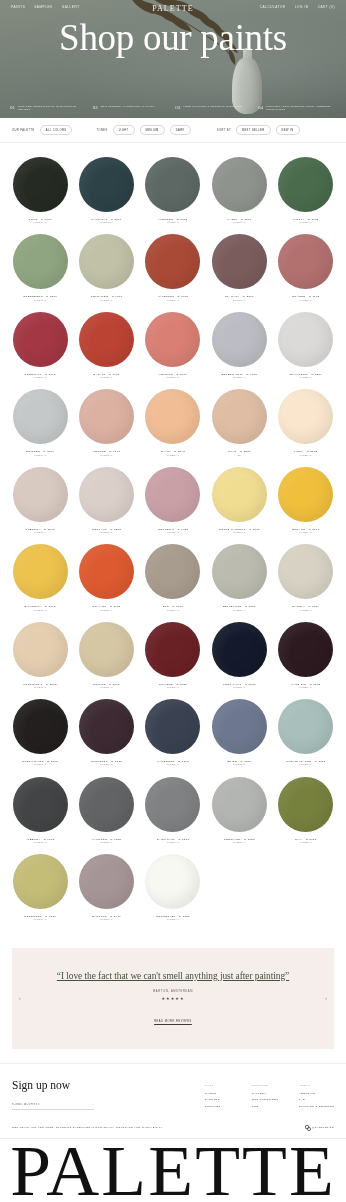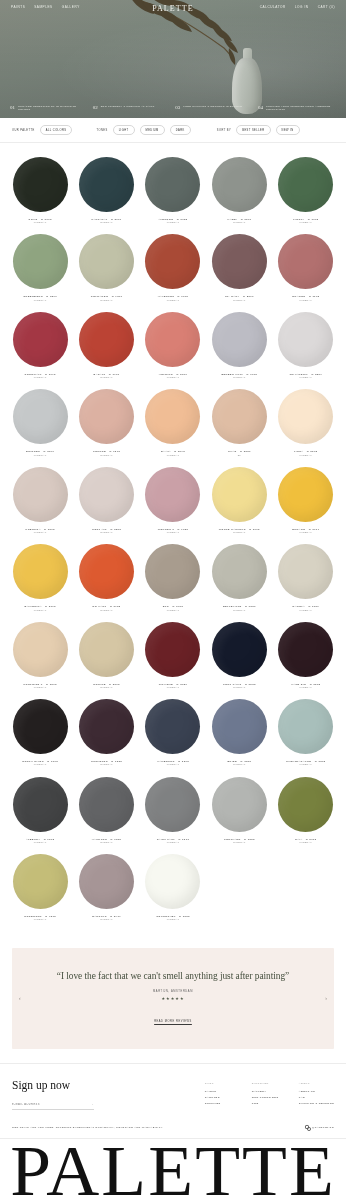--- a/index.html
+++ b/index.html
@@ -97,32 +97,32 @@
   .sw-sub { font-size:2.3px; letter-spacing:.35px; text-transform:uppercase; color:#8a8a8a; line-height:1.4; text-align:center;}
 
   
   .testi-wrap { padding:14px 12px; }
   .testi {
     background:#f6eeea; border-radius:1px;
     padding:22px 26px 26px 26px; position:relative; text-align:center;
   }
   .testi-quote {
     font-family:"Liberation Serif", serif; font-size:9.4px; line-height:1.45;
-    color:#46503f; letter-spacing:-.05px;
+    color:#46503f; letter-spacing:-.05px;text-decoration:underline;
   }
   .testi-author { margin-top:7px; font-size:2.6px; letter-spacing:.6px; text-transform:uppercase; color:#5b5b5b; }
   .stars { margin-top:3px; font-size:4px; letter-spacing:1px; color:#46503f; }
   .testi-link { margin-top:19px; font-size:2.6px; letter-spacing:.55px; text-transform:uppercase; color:#3a3a3a; text-decoration:underline; text-underline-offset:1.5px;}
   .arrow { position:absolute; top:50%; transform:translateY(-50%); font-size:5px; color:#8a857f; }
   .arrow.left { left:7px; }
   .arrow.right { right:7px; }
 
   
   .nl {
-    display:flex; justify-content:space-between; align-items:flex-start;
+    display:flex; justify-content:space-between; align-items:center;
     padding:14px 12px 8px 12px; border-top:1px solid #ececec;
   }
   .nl-left { width:170px; }
   .nl-head {
     font-family:"Liberation Serif", serif; font-size:11.5px; line-height:1.32; color:#141414;
   }
   .nl-form {
     margin-top:9px; display:flex; align-items:center; justify-content:space-between;
     border-bottom:1px solid #d6d6d6; padding-bottom:3px; width:82px;
   }
@@ -188,20 +188,21 @@
         <a class="nav-link">SAMPLES</a>
         <a class="nav-link">GALLERY</a>
       </div>
       <div class="nav-group">
         <a class="nav-link">CALCULATOR</a>
         <a class="nav-link">LOG IN</a>
         <a class="nav-link">CART (0)</a>
       </div>
     </nav>
 
+    <h1 class="hero-title">Shop our paints</h1>
 
     <div class="hero-features">
       <div class="feat">
         <span class="feat-num">01</span>
         <span class="feat-txt">CURATED SELECTION OF 38 EXQUISITE COLORS</span>
       </div>
       <div class="feat">
         <span class="feat-num">02</span>
         <span class="feat-txt">ECO FRIENDLY &amp; PREMIUM AT PAINT</span>
       </div>

